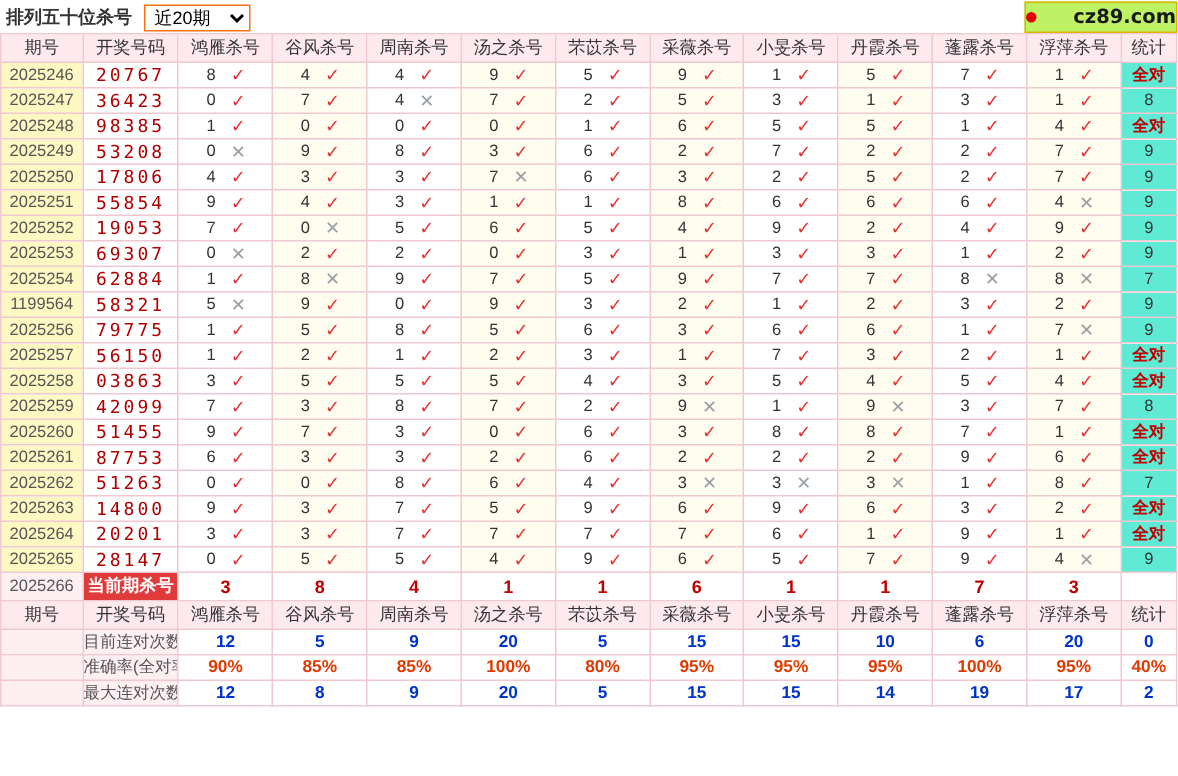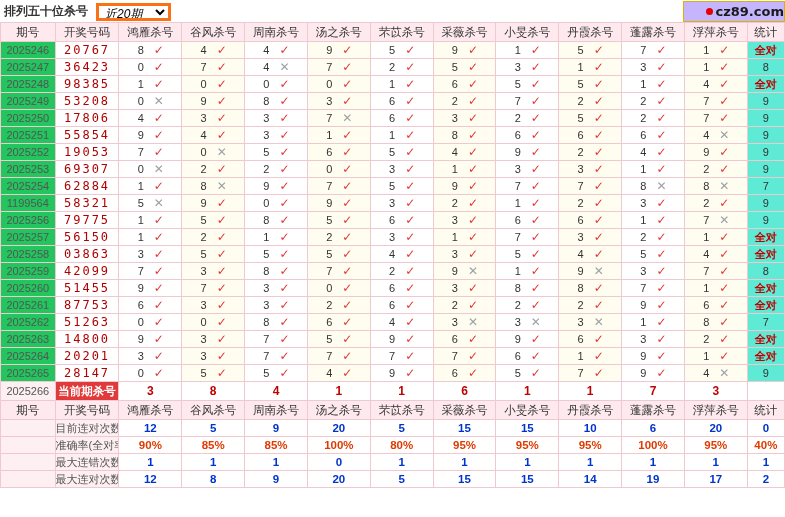--- a/index.html
+++ b/index.html
@@ -2,35 +2,35 @@
 <html><head>
 <meta charset="utf-8">
 <style>
   html,body{margin:0;padding:0;background:#fff;}
   body{font-family:"Liberation Sans","DejaVu Sans",sans-serif;font-size:12px;color:#333;width:785px;height:517px;overflow:hidden;}
   .page{width:785px;height:517px;position:relative;}
 
   
   .topbar{display:flex;align-items:center;height:22px;background:#fff;padding:1px 0 0 4px;box-sizing:border-box;}
   .toptitle{font-size:12px;font-weight:bold;color:#333;margin-right:8px;}
-  .periodsel{font-size:12px;border:3px solid #f97316;background:#fff;height:18px;padding:0 2px;font-style:italic;}
-  .logo{margin-left:auto;width:100px;height:19px;background:#c4b5fd;border:1px solid #d8b400;display:flex;align-items:center;justify-content:flex-end;position:relative;}
+  .periodsel{font-size:12px;border:1px solid #f97316;background:#fff;height:18px;padding:0 2px;}
+  .logo{margin-left:auto;width:100px;height:19px;background:#bef264;border:1px solid #d8b400;display:flex;align-items:center;justify-content:space-between;position:relative;}
   .logo .dot{width:7px;height:7px;background:#e40000;border-radius:50%;margin-right:3px;}
   .logo .txt{font-size:13px;font-weight:bold;color:#1a1a1a;font-family:"DejaVu Sans",sans-serif;}
 
   
   table{border-collapse:collapse;table-layout:fixed;width:785px;}
   td,th{border:1px solid #f0c8cf;font-size:11px;padding:0;height:16px;line-height:16px;text-align:center;overflow:hidden;white-space:nowrap;}
   thead th{background:#fde9ee;color:#333;font-weight:normal;font-size:11.5px;height:18px;}
   .col-period{width:53px;}
   .col-code{width:62px;}
   .col-kill{width:61px;}
   .col-stat{width:36px;}
 
-  td.period{background:#22c55e;color:#555;font-size:11px;}
+  td.period{background:#fef9c3;color:#555;font-size:11px;}
   td.code{color:#b00000;font-family:"DejaVu Sans Mono",monospace;font-size:12px;letter-spacing:2px;text-align:center;background:#fff;}
   .killcell{display:flex;align-items:center;justify-content:center;gap:10px;height:16px;}
   .killnum{color:#333;font-size:11px;min-width:7px;text-align:right;}
   .mark{font-size:12px;line-height:1;min-width:9px;text-align:left;}
   .mark.ok{color:#e23434;}
   .mark.no{color:#9aa0a6;}
   td.alt{background:#fffdf0;}
   td.plain{background:#fff;}
   td.stat{background:#5eead4;color:#c00000;font-weight:bold;font-size:11px;}
   td.stat.num0{color:#333;font-weight:normal;}
@@ -1457,35 +1457,20 @@
           <td class="sval pct">80%</td>
           <td class="sval pct">95%</td>
           <td class="sval pct">95%</td>
           <td class="sval pct">95%</td>
           <td class="sval pct">100%</td>
           <td class="sval pct">95%</td>
           <td class="sval statcol pct">40%</td>
         </tr>
         <tr>
           <td class="slabel"></td>
-          <td class="slabel">最大连错次数</td>
-          <td class="sval">1</td>
-          <td class="sval">1</td>
-          <td class="sval">1</td>
-          <td class="sval">0</td>
-          <td class="sval">1</td>
-          <td class="sval">1</td>
-          <td class="sval">1</td>
-          <td class="sval">1</td>
-          <td class="sval">1</td>
-          <td class="sval">1</td>
-          <td class="sval statcol">1</td>
-        </tr>
-        <tr>
-          <td class="slabel"></td>
           <td class="slabel">最大连对次数</td>
           <td class="sval">12</td>
           <td class="sval">8</td>
           <td class="sval">9</td>
           <td class="sval">20</td>
           <td class="sval">5</td>
           <td class="sval">15</td>
           <td class="sval">15</td>
           <td class="sval">14</td>
           <td class="sval">19</td>

